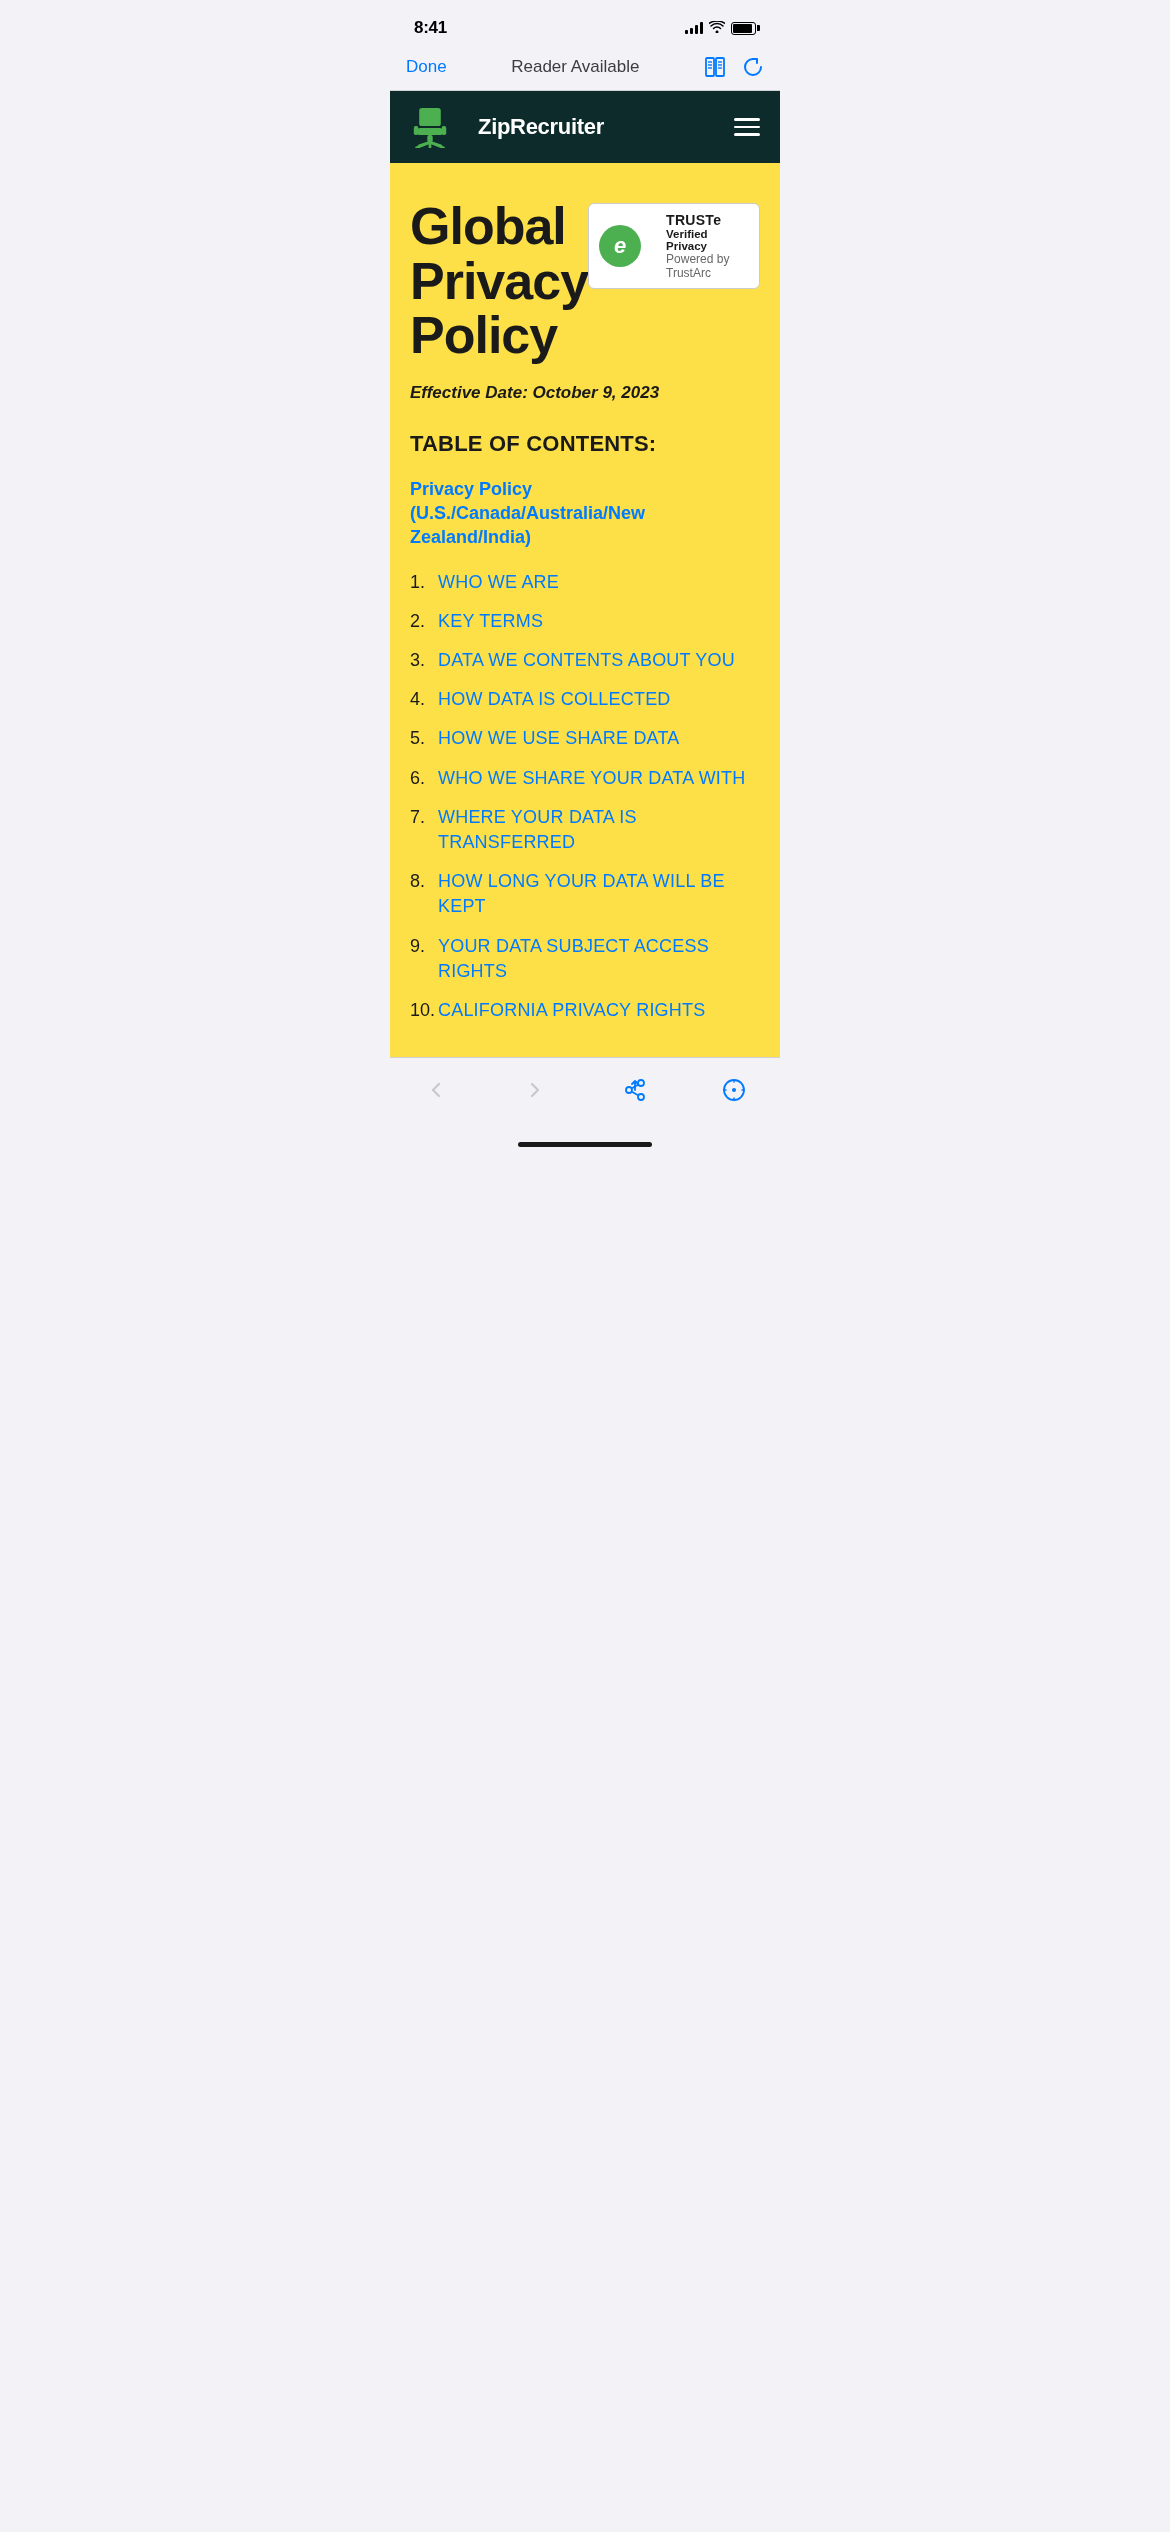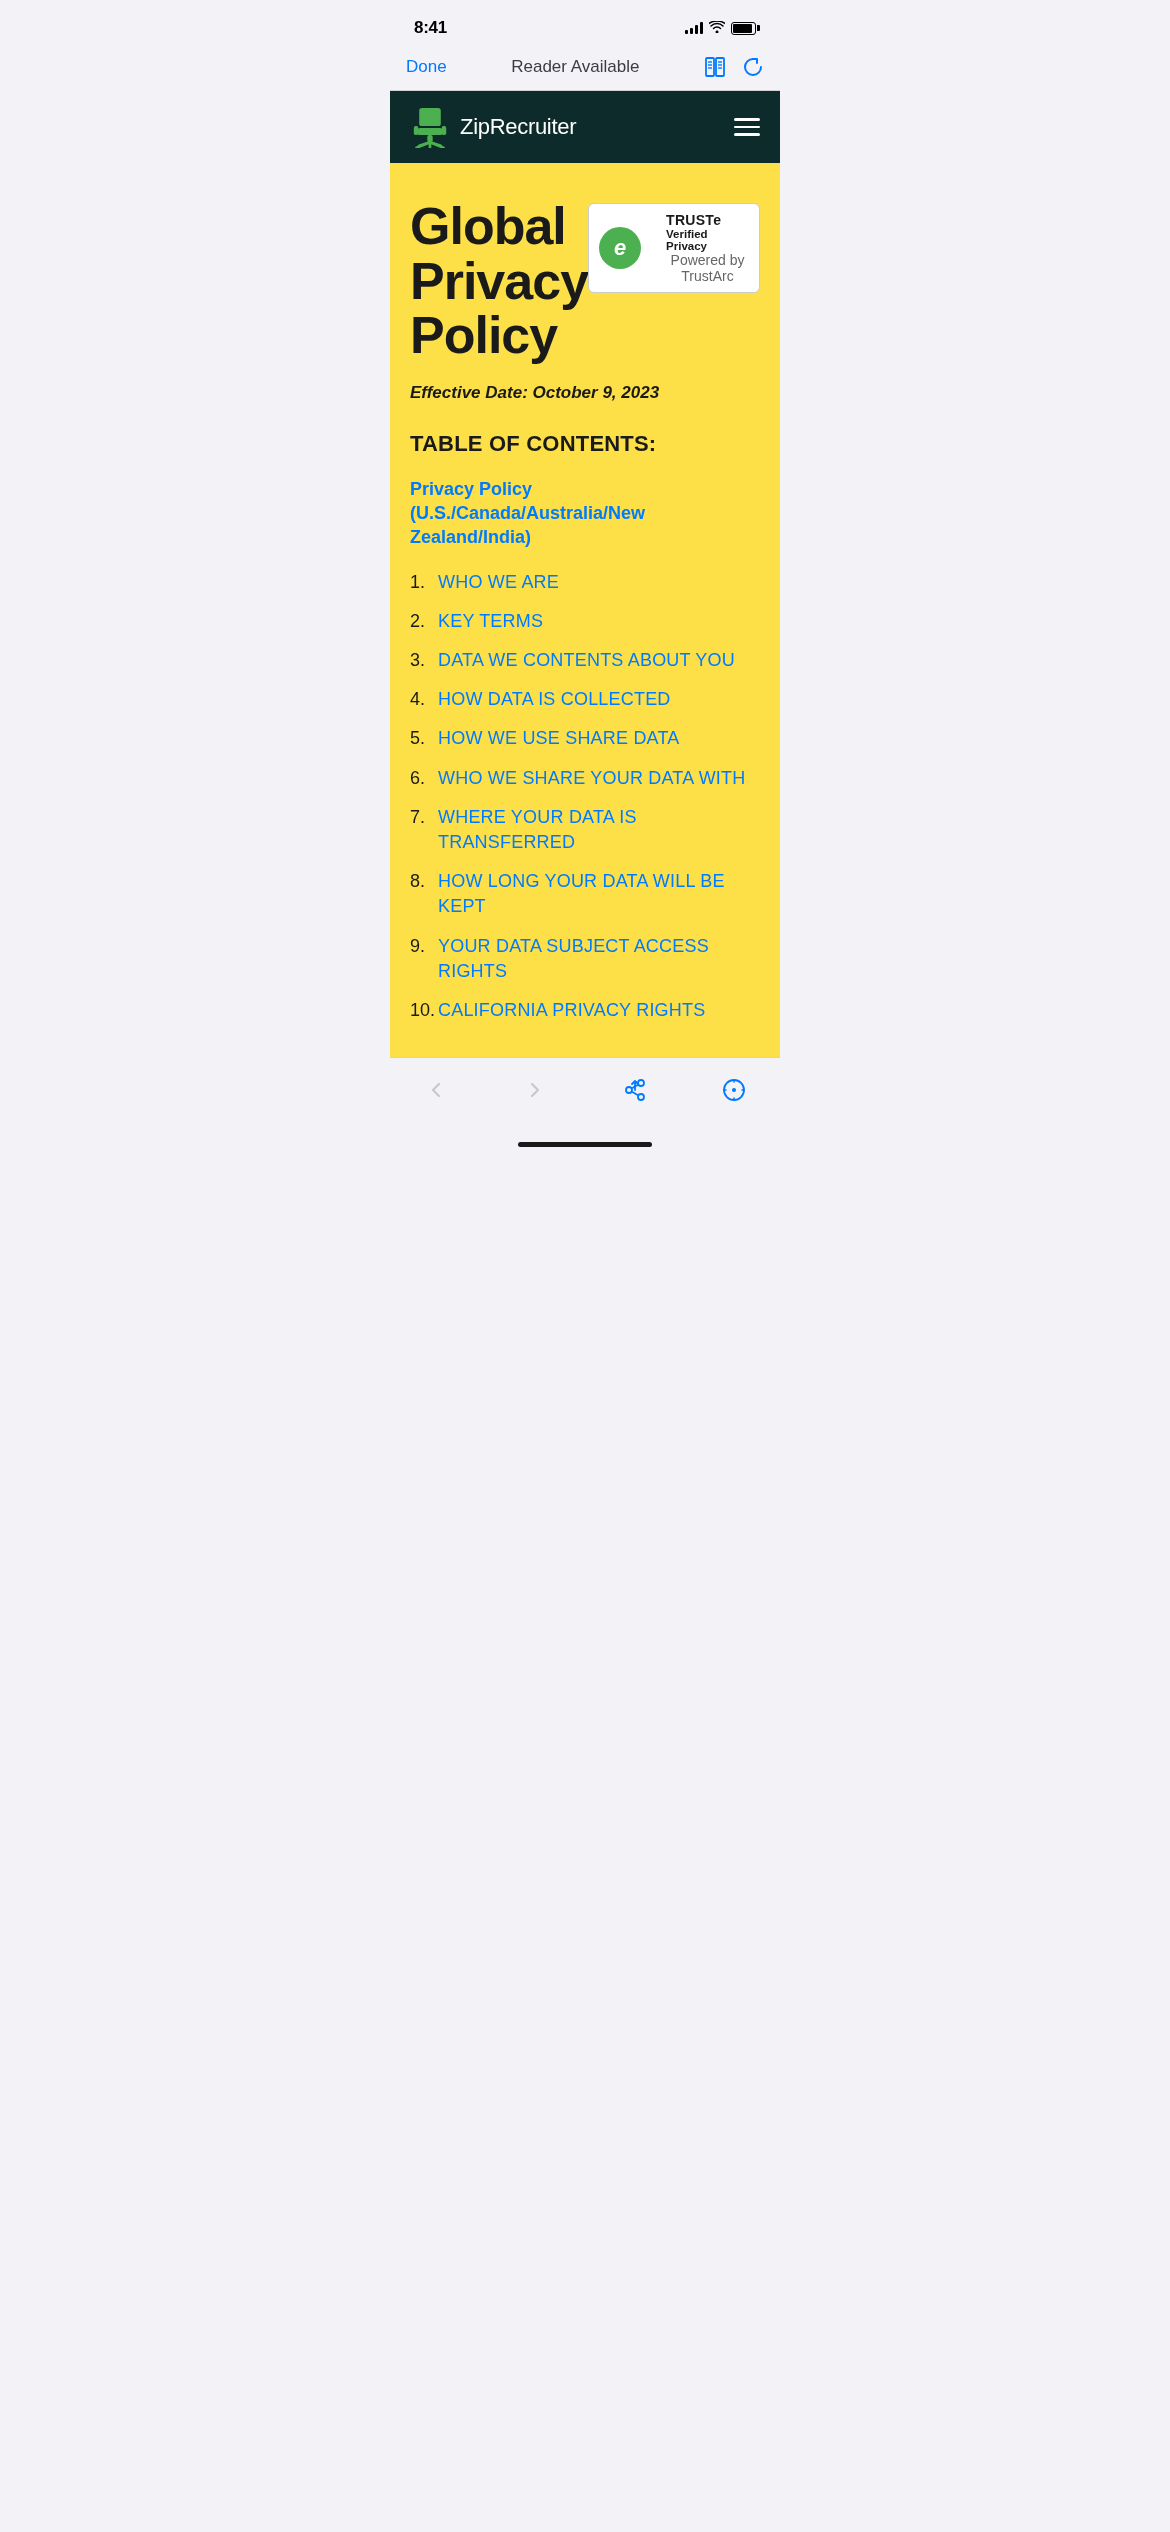--- a/index.html
+++ b/index.html
@@ -161,22 +161,23 @@
       width: 40px;
       height: 40px;
       display: flex;
       align-items: center;
       justify-content: center;
     }
 
     .logo-text {
       color: #fff;
       font-size: 22px;
-      font-weight: 400;
+      font-weight: 700;
       letter-spacing: -0.3px;
+      margin-left: 18px;
     }
 
     .hamburger {
       display: flex;
       flex-direction: column;
       gap: 5px;
       cursor: pointer;
     }
 
     .hamburger span {
@@ -249,23 +250,22 @@
       letter-spacing: 0.3px;
     }
 
     .truste-verified {
       font-size: 11.5px;
       font-weight: 600;
       color: #1a1a1a;
     }
 
     .truste-powered {
-      font-size: 14px;
+      font-size: 12px;
       color: #666;
-      text-align: center;
     }
 
     .effective-date {
       font-size: 17px;
       font-weight: 700;
       font-style: italic;
       color: #1a1a1a;
       margin-bottom: 28px;
     }
 

